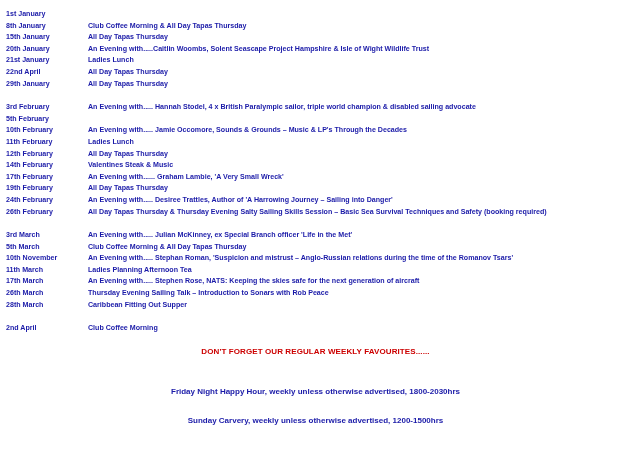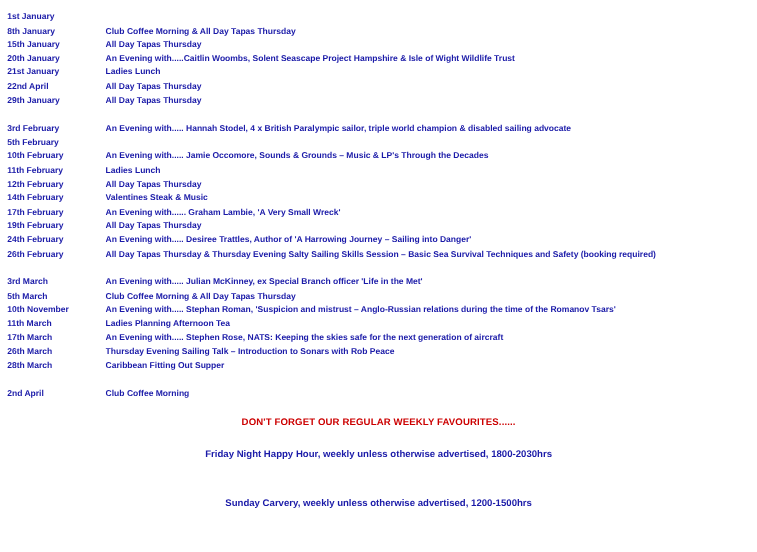--- a/index.html
+++ b/index.html
@@ -52,28 +52,28 @@
     overflow: hidden;
   }
   .footer {
     margin-top: 6px;
     text-align: center;
   }
   .footer-heading {
     color: #cc0000;
     font-weight: bold;
     font-size: 8px;
-    margin-bottom: 18px;
+    margin-bottom: 31px;
     letter-spacing: 0.1px;
   }
   .footer-line {
     color: #1a1aa8;
     font-weight: bold;
     font-size: 8px;
-    margin-bottom: 32px;
+    margin-bottom: 20px;
   }
   .footer-line.last {
     margin-bottom: 0;
   }
 </style>
 </head>
 <body>
 
 <div class="page">
   <div class="events">

